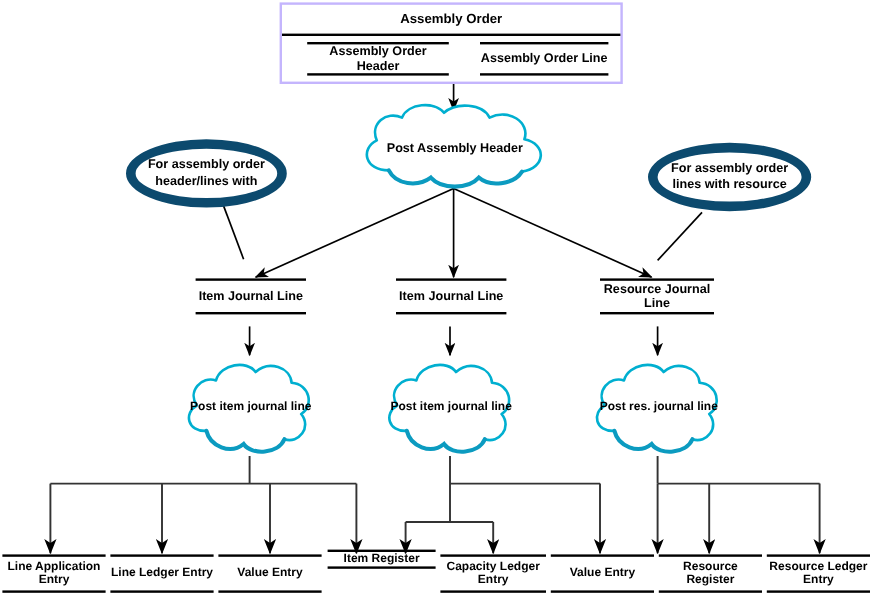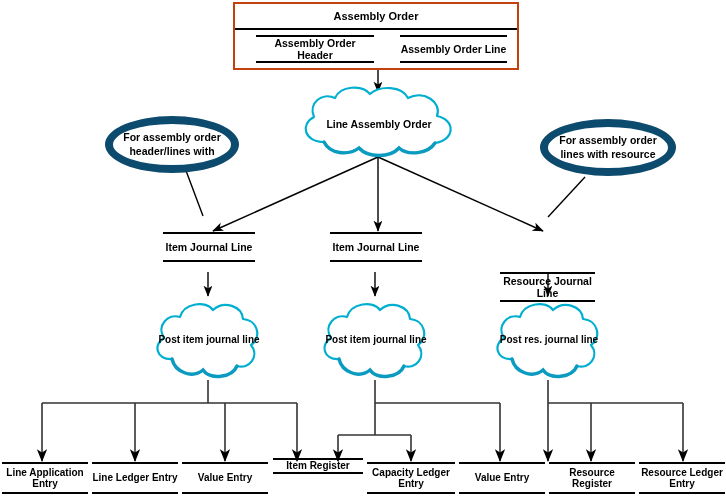--- a/index.html
+++ b/index.html
@@ -6,21 +6,21 @@
   body{width:726px;height:497px;font-family:"Liberation Sans",sans-serif;}
   #stage{position:relative;width:726px;height:497px;overflow:hidden;background:#fff;}
   #wires{position:absolute;left:0;top:0;width:726px;height:497px;}
 
   
   .obox{position:absolute;box-sizing:border-box;border-top:2px solid #000;border-bottom:2px solid #000;
         display:flex;align-items:center;justify-content:center;text-align:center;
         font-weight:bold;color:#000;line-height:1.15;background:transparent;}
 
   
-  .frame{position:absolute;box-sizing:border-box;border:2px solid #c2410c;background:#fff;}
+  .frame{position:absolute;box-sizing:border-box;border:2px solid #c4b5fd;background:#fff;}
   .frame-title{position:absolute;left:0;right:0;top:0;height:26px;box-sizing:border-box;
         border-bottom:2px solid #000;display:flex;align-items:center;justify-content:center;
         font-weight:bold;font-size:11px;color:#000;}
 
   
   .ellipse{position:absolute;box-sizing:border-box;border:8px solid #0c4a6e;border-radius:50%;
         background:#fff;display:flex;align-items:center;justify-content:center;text-align:center;
         font-weight:bold;font-size:10.5px;color:#000;line-height:1.25;padding:0 10px;}
 
   
@@ -88,26 +88,26 @@
   <div class="ellipse" style="left:105px;top:116px;width:134px;height:57px;">For assembly order header/lines with</div>
   <div class="ellipse" style="left:540px;top:119px;width:136px;height:57px;">For assembly order lines with resource</div>
 
   <div class="cloud" style="left:296px;top:86px;width:166px;height:72px;">
     <svg width="166" height="72" viewBox="0 0 166 72" xmlns="http://www.w3.org/2000/svg" aria-hidden="true">
       <path d="M28,56 C8,56 4,38 18,31 C12,17 26,6 39,12 C44,0 66,-2 74,8
                C84,-1 106,0 112,12 C128,4 146,16 141,30 C160,34 159,54 139,57
                C132,68 112,70 103,62 C94,72 72,72 63,62 C52,70 34,68 28,56 Z" fill="#ffffff" stroke="#00AFD0" stroke-width="2.2" stroke-linejoin="round"></path>
       <path d="M28,56 C34,68 52,70 63,62 C72,72 94,72 103,62 C112,70 132,68 139,57" fill="none" stroke="#0C9BC0" stroke-width="3.4" stroke-linecap="round"></path>
     </svg>
-    <div class="ctext" style="font-size:10.5px;padding-top:2px;">Line Assembly Order</div>
+    <div class="ctext" style="font-size:10.5px;padding-top:2px;">Post Assembly Header</div>
   </div>
 
   <div class="obox" style="left:163px;top:232px;width:92px;height:30px;font-size:10.5px;">Item Journal Line</div>
   <div class="obox" style="left:330px;top:232px;width:92px;height:30px;font-size:10.5px;">Item Journal Line</div>
-  <div class="obox" style="left:500px;top:232px;width:95px;height:30px;font-size:10.5px;margin-top:40px;">Resource Journal Line</div>
+  <div class="obox" style="left:500px;top:232px;width:95px;height:30px;font-size:10.5px;">Resource Journal Line</div>
 
   <div class="cloud" style="left:152px;top:299px;width:114px;height:82px;">
     <svg width="114" height="82" viewBox="0 0 114 82" xmlns="http://www.w3.org/2000/svg" aria-hidden="true">
       <path d="M20,60 C4,61 1,45 12,39 C4,27 16,14 28,18 C32,4 54,1 61,11
                C72,1 90,7 91,20 C106,21 110,39 99,46 C108,57 97,71 85,67
                C80,79 58,81 51,71 C40,80 23,73 20,60 Z" fill="#ffffff" stroke="#00AFD0" stroke-width="2.2" stroke-linejoin="round"></path>
       <path d="M20,60 C23,73 40,80 51,71 C58,81 80,79 85,67" fill="none" stroke="#0C9BC0" stroke-width="3.4" stroke-linecap="round"></path>
     </svg>
     <div class="ctext" style="font-size:10px;">Post item journal line</div>
   </div>

